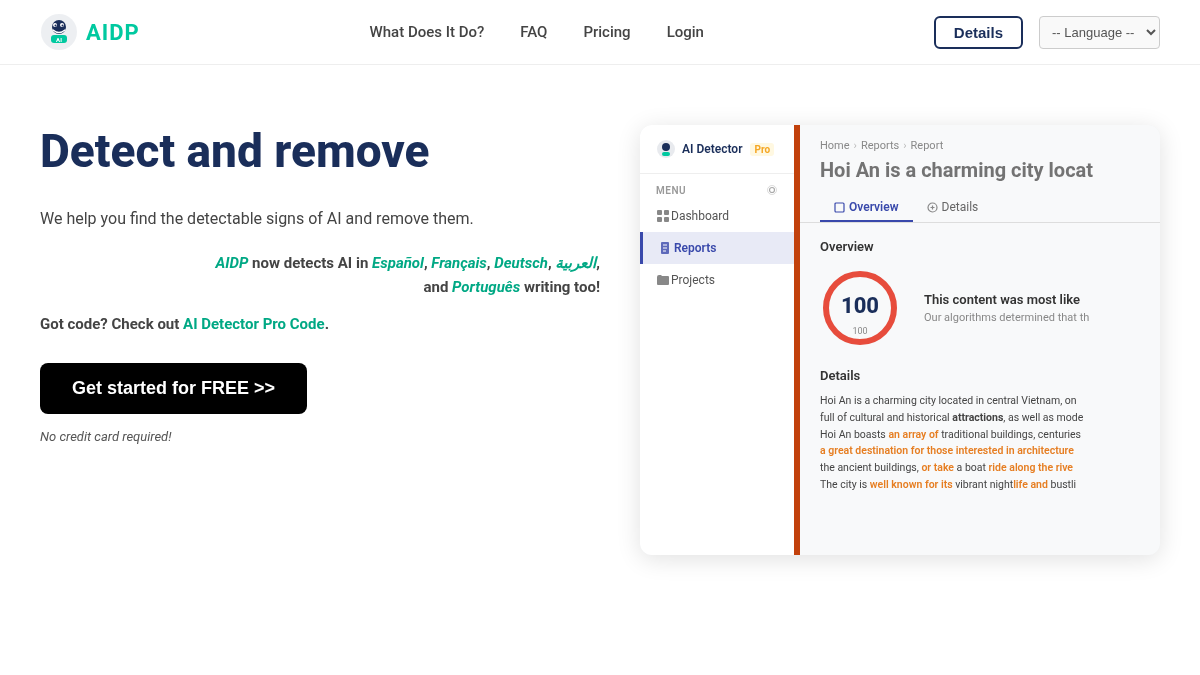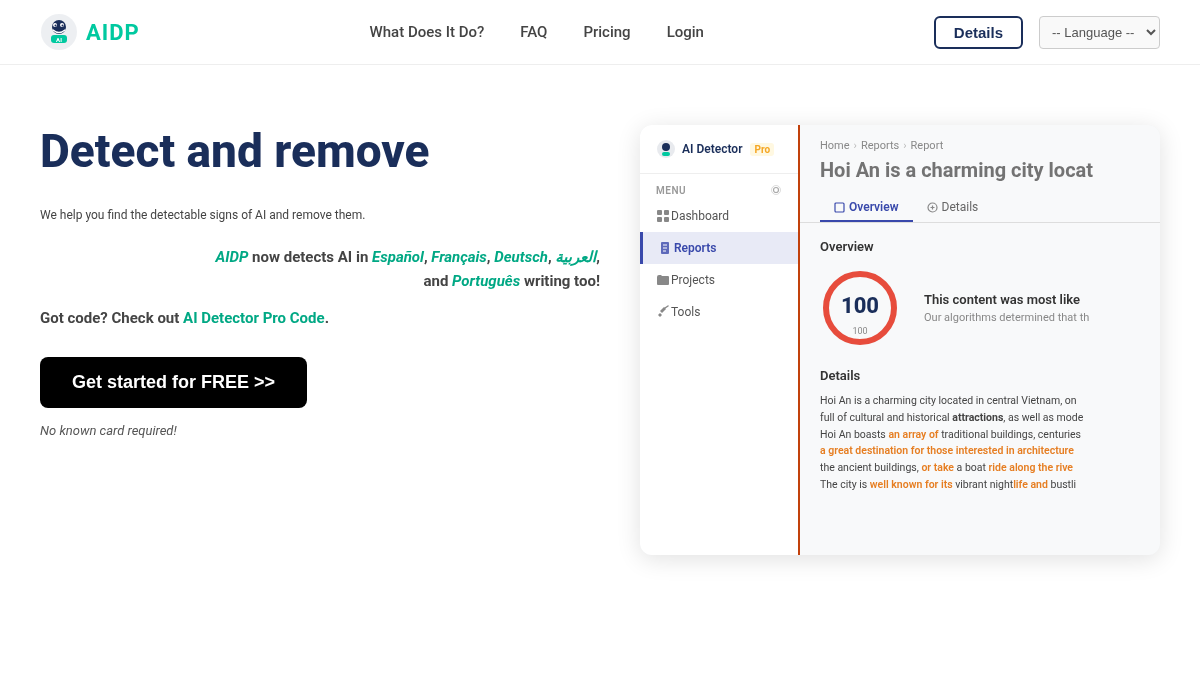--- a/index.html
+++ b/index.html
@@ -88,21 +88,21 @@
       padding-top: 10px;
     }
     .hero-title {
       font-size: 46px;
       font-weight: 800;
       color: #1a2e5a;
       line-height: 1.15;
       margin-bottom: 28px;
     }
     .hero-desc {
-      font-size: 12px;
+      font-size: 16px;
       color: #444;
       line-height: 1.6;
       margin-bottom: 20px;
     }
     .hero-langs {
       font-size: 15px;
       line-height: 1.6;
       margin-bottom: 16px;
       color: #444;
       text-align: right;
@@ -154,21 +154,21 @@
       box-shadow: 0 4px 24px rgba(0,0,0,0.12);
       display: flex;
       height: 430px;
       margin-top: 10px;
     }
 
     
     .demo-sidebar {
       width: 160px;
       background: #fff;
-      border-right: 2px solid #c2410c;
+      border-right: 6px solid #c2410c;
       padding: 0;
       flex-shrink: 0;
     }
     .demo-sidebar-header {
       padding: 14px 16px;
       display: flex;
       align-items: center;
       gap: 6px;
       border-bottom: 1px solid #eee;
     }
@@ -397,21 +397,21 @@
       <a href="#">العربية</a>,<br>
       and <a href="#">Português</a> writing too!</strong>
     </p>
 
     <p class="hero-code">
       <strong>Got code? Check out <a href="#">AI Detector Pro Code</a>.</strong>
     </p>
 
     <button class="btn-cta">Get started for FREE &gt;&gt;</button>
     <br>
-    <span class="no-card">No known card required!</span>
+    <span class="no-card">No credit card required!</span>
   </div>
 
   <div class="hero-right">
     <div class="demo-panel">
 
       <div class="demo-sidebar">
         <div class="demo-sidebar-header">
           <svg class="demo-logo-icon" viewBox="0 0 20 20">
             <circle cx="10" cy="10" r="9" fill="#1a2e5a" opacity="0.1"></circle>
             <circle cx="10" cy="8" r="4" fill="#1a2e5a"></circle>
@@ -445,28 +445,20 @@
             <line x1="4" y1="7" x2="8" y2="7" stroke="#fff" stroke-width="1"></line>
             <line x1="4" y1="10" x2="7" y2="10" stroke="#fff" stroke-width="1"></line>
           </svg>
           <span>Reports</span>
         </div>
         <div class="demo-menu-item">
           <svg width="14" height="14" viewBox="0 0 14 14">
             <path d="M1 4 Q1 2 3 2 L5 2 L6 3 L12 3 Q13 3 13 4 L13 11 Q13 12 12 12 L2 12 Q1 12 1 11 Z" fill="#888"></path>
           </svg>
           <span>Projects</span>
-        </div>
-        <div class="demo-menu-item">
-          <svg width="14" height="14" viewBox="0 0 14 14">
-            <path d="M8 2 L10 4 L6 8 L4 6 Z" fill="#888"></path>
-            <path d="M2 10 L4 8 L6 10 L4 12 Z" fill="#888"></path>
-            <line x1="9" y1="3" x2="12" y2="1" stroke="#888" stroke-width="1.5" stroke-linecap="round"></line>
-          </svg>
-          <span>Tools</span>
         </div>
       </div>
 
       <div class="demo-main">
         <div class="demo-breadcrumb">
           <span>Home</span>
           <span class="sep">›</span>
           <span>Reports</span>
           <span class="sep">›</span>
           <span>Report</span>

